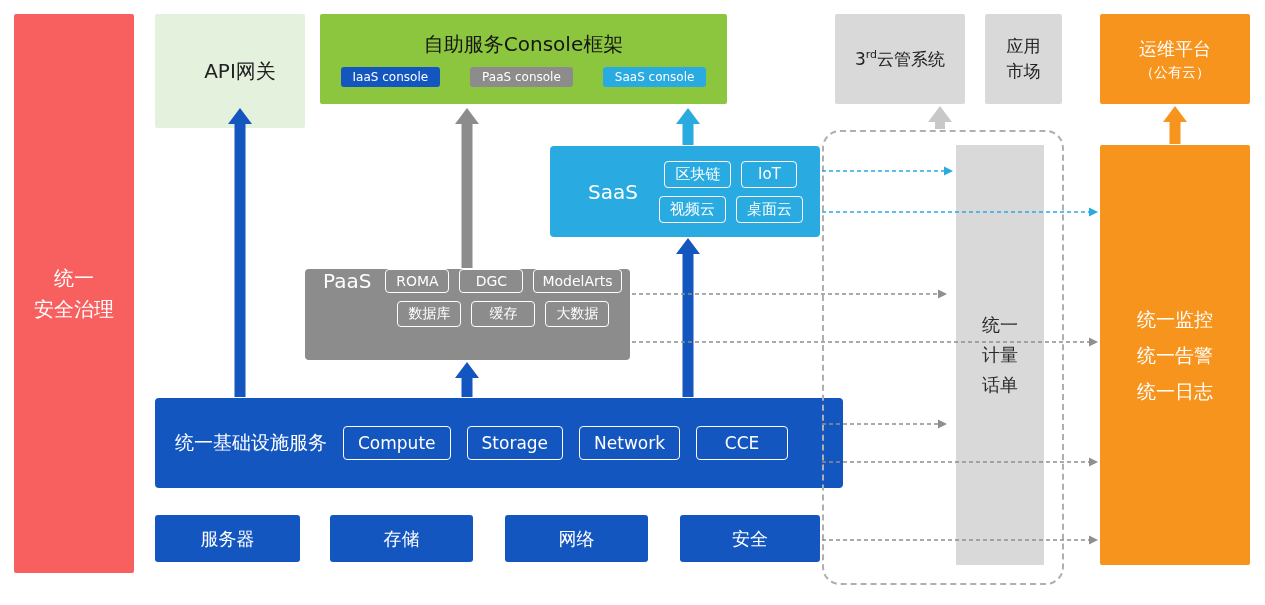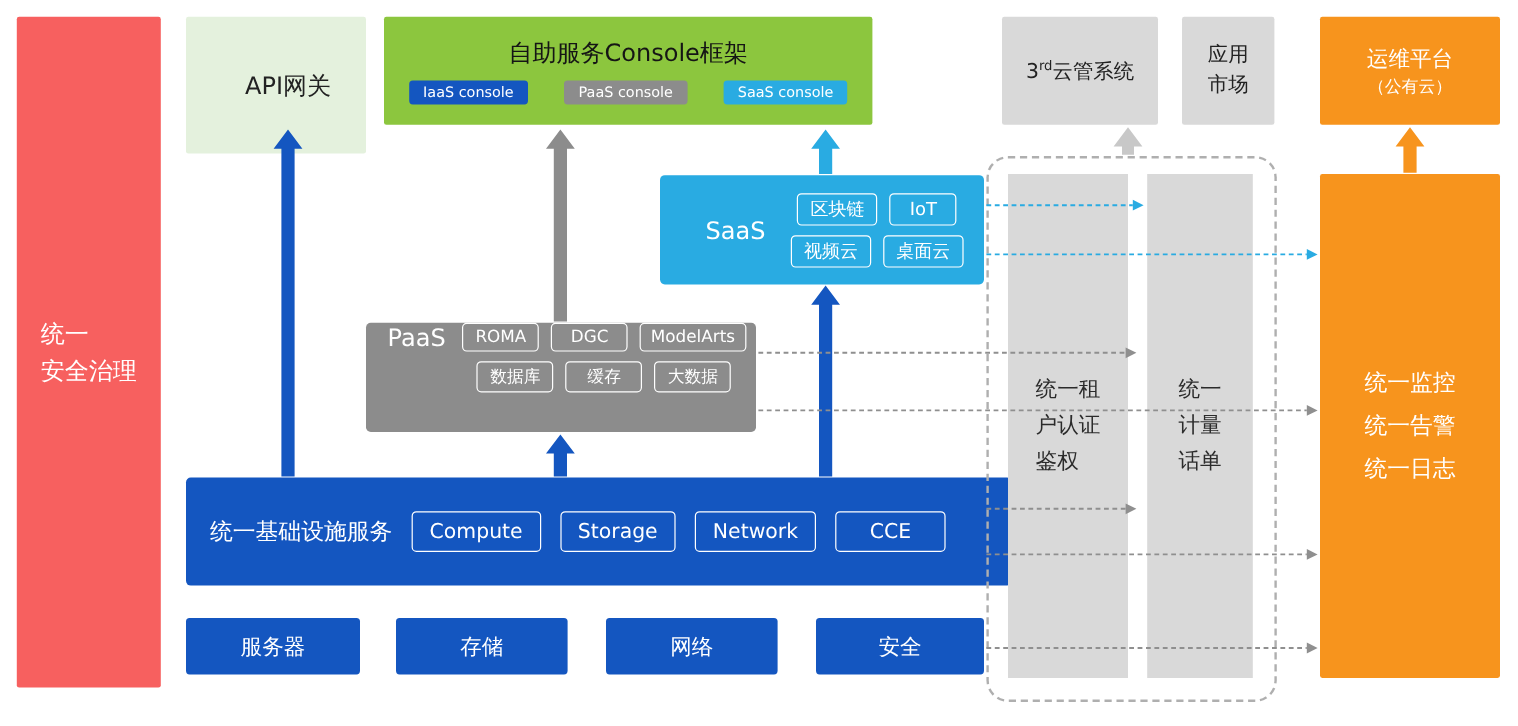--- a/index.html
+++ b/index.html
@@ -4,21 +4,21 @@
 <style>
   * { margin:0; padding:0; box-sizing:border-box; }
   body { background:#fff; font-family:"DejaVu Sans","Liberation Sans",sans-serif; }
   :root{
     --red:#F7605F; --pale-green:#E4F1DD; --green:#8CC63E; --blue:#1456C0;
     --gray:#8C8C8C; --light-gray:#D9D9D9; --cyan:#29ABE2; --orange:#F7941D;
   }
   .canvas { position:relative; width:1265px; height:605px; background:#fff; overflow:hidden; }
   .abs { position:absolute; }
   .flex-c { display:flex; align-items:center; justify-content:center; }
-  .pre { white-space:pre-line; }
+  .pre { white-space:pre-line; text-align:center; }
 
   .rail { left:14px; top:14px; width:120px; height:559px; background:var(--red,#F7605F); color:#fff; font-size:20px; line-height:1.55; border-radius:2px; }
   .api { left:155px; top:14px; width:150px; height:114px; background:var(--pale-green,#E4F1DD); font-size:20px; color:#222; border-radius:2px;padding-left:20px; }
 
   .console { left:320px; top:14px; width:407px; height:90px; background:var(--green,#8CC63E); display:flex; flex-direction:column; align-items:center; justify-content:center; gap:9px; border-radius:2px; }
   .console-title { font-size:20px; color:#151515; }
   .badges { display:flex; gap:30px; }
   .badge { color:#fff; font-size:12px; padding:3px 12px; border-radius:3px; }
   .badge.iaas { background:var(--blue,#1456C0); }
   .badge.paas { background:var(--gray,#8C8C8C); }
@@ -139,25 +139,20 @@
       <span class="chip">CCE</span>
     </div>
   </div>
 
   <div class="abs flex-c infra server">服务器</div>
   <div class="abs flex-c infra storage">存储</div>
   <div class="abs flex-c infra network">网络</div>
   <div class="abs flex-c infra security">安全</div>
 
   <div class="abs dashed"></div>
-  <div class="abs flex-c bar auth">
-    <div class="pre">统一租
-户认证
-鉴权</div>
-  </div>
   <div class="abs flex-c bar meter">
     <div class="pre">统一
 计量
 话单</div>
   </div>
   <div class="abs flex-c monitor">
     <div class="pre">统一监控
 统一告警
 统一日志</div>
   </div>

